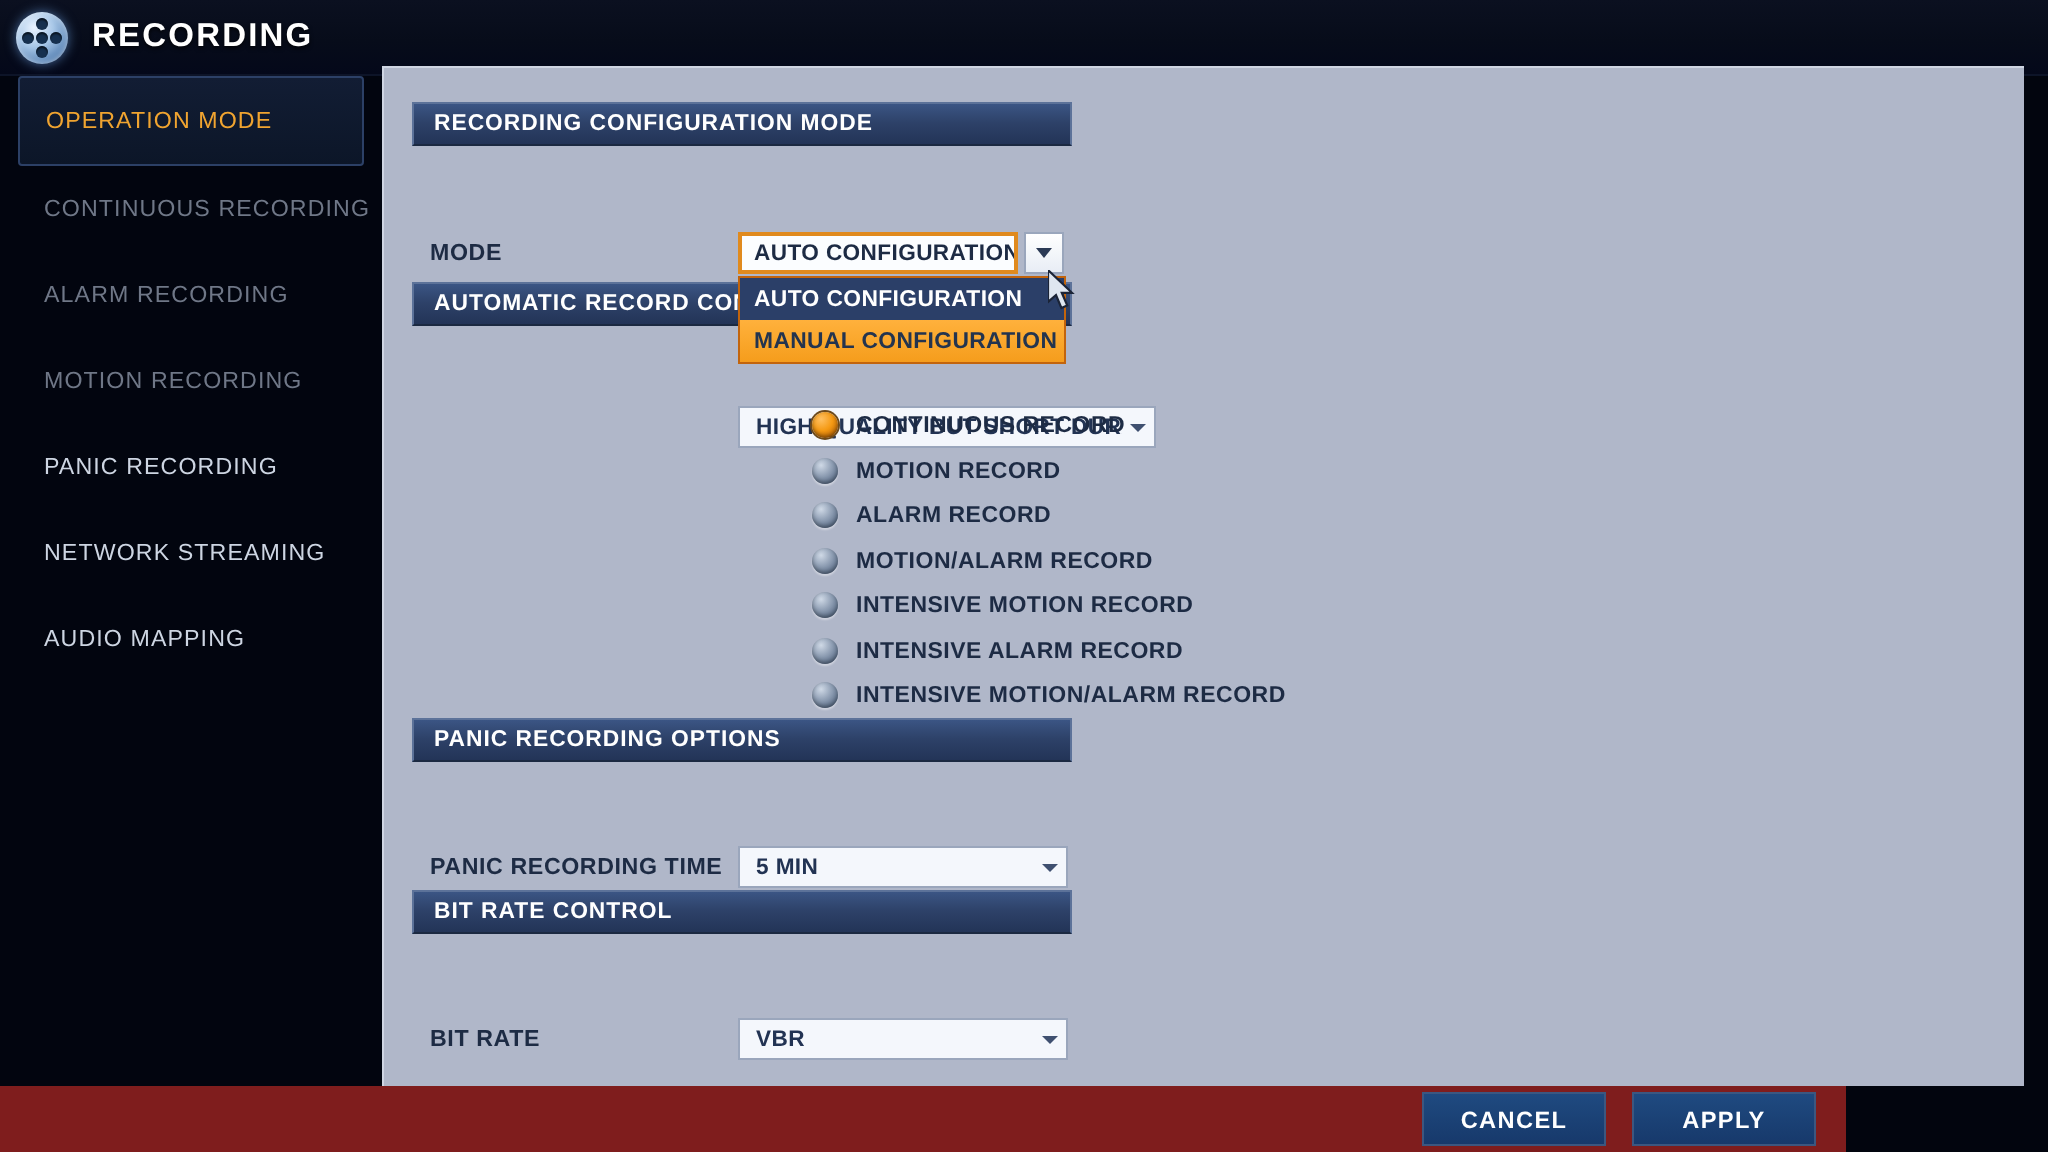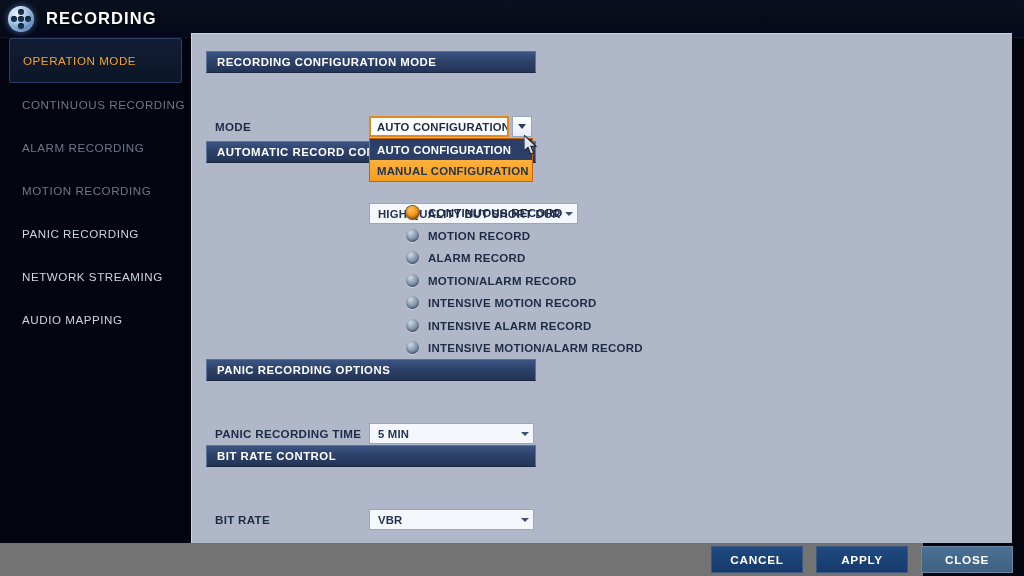--- a/index.html
+++ b/index.html
@@ -212,21 +212,21 @@
     font-weight: bold;
     color: #1d2b44;
     letter-spacing: .25px;
     white-space: nowrap;
   }
 
   
   .footer {
     position: absolute; left: 0; bottom: 0;
     width: 923px; height: 33px;
-    background: #737373;
+    background: #7f1d1d;
     text-decoration: underline;
   }
   .btn {
     position: absolute; top: 3px;
     width: 92px; height: 27px;
     display: flex; align-items: center; justify-content: center;
     font-size: 11.8px;
     font-weight: bold;
     letter-spacing: .7px;
     color: #ffffff;
@@ -364,18 +364,15 @@
     <polygon points="0,0 0,16 4,12.5 6.7,19 9.6,17.7 6.9,11.4 12,11.4" fill="#dfe6f0" stroke="#1b2437" stroke-width="1.1"></polygon>
   </svg>
 
   <div class="footer">
     <div class="btn dark" style="left:711px;">
       <span>CANCEL</span>
     </div>
     <div class="btn dark" style="left:816px;">
       <span>APPLY</span>
     </div>
-    <div class="btn light" style="left:921px;">
-      <span>CLOSE</span>
-    </div>
   </div>
 
 </div>
 
 </body></html>

